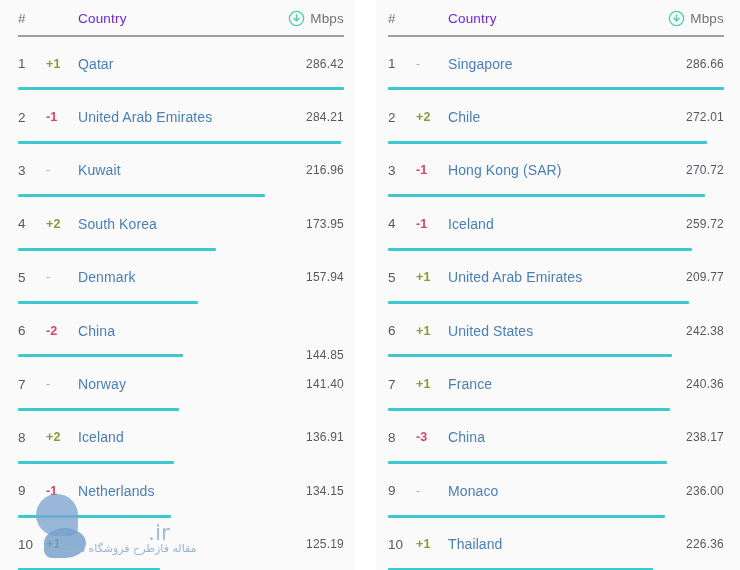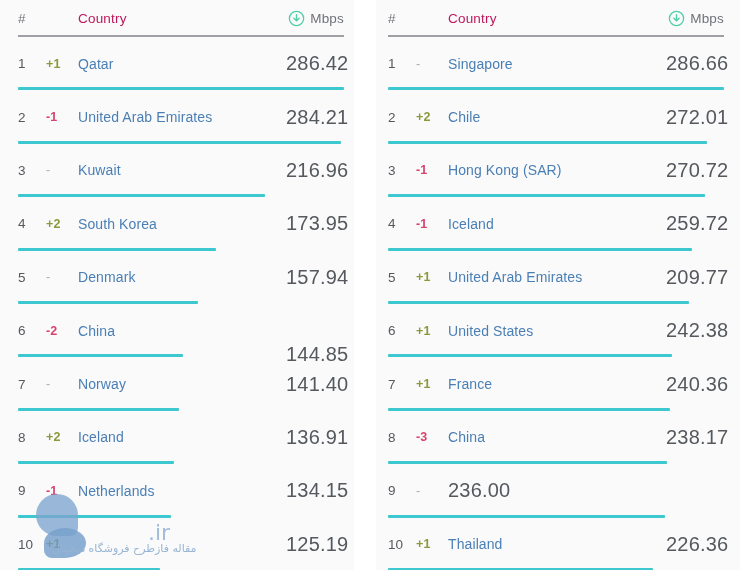--- a/index.html
+++ b/index.html
@@ -45,21 +45,21 @@
   .th-rank {
     width:28px;
     font-size:13.5px;
     color:#6E7277;
     letter-spacing:.2px;
   }
   .th-change { width:32px; }
   .th-country {
     flex:1;
     font-size:13.5px;
-    color:#be185d;
+    color:#6d28d9;
     letter-spacing:.2px;
   }
   .th-mbps {
     display:flex;
     align-items:center;
     gap:5px;
     font-size:13.5px;
     color:#6E7277;
     letter-spacing:.2px;
   }
@@ -94,21 +94,21 @@
   .c-change.down { color:#D6436E; }
   .c-change.flat { color:#A9ACB0; font-weight:normal; }
   .c-country {
     flex:1;
     font-size:14px;
     color:#4A7FB5;
     letter-spacing:.1px;
     white-space:nowrap;
   }
   .c-value {
-    font-size:20px;
+    font-size:12px;
     color:#55595E;
     text-align:right;
     letter-spacing:.2px;
   }
 
   .bartrack { height:0; position:relative; }
   .bar {
     position:absolute;
     top:-3px; left:0;
     height:3px;
@@ -382,20 +382,21 @@
           <div class="c-change down">-3</div>
           <div class="c-country">China</div>
           <div class="c-value" style="width: 58px;">238.17</div>
         </div>
         <div class="bartrack">
           <div class="bar" style="width: 83.1%; background: rgb(61, 200, 208);"></div>
         </div>
         <div class="row">
           <div class="c-rank">9</div>
           <div class="c-change flat">-</div>
+          <div class="c-country">Monaco</div>
           <div class="c-value" style="width: 58px;">236.00</div>
         </div>
         <div class="bartrack">
           <div class="bar" style="width: 82.3%; background: rgb(61, 200, 208);"></div>
         </div>
         <div class="row">
           <div class="c-rank">10</div>
           <div class="c-change up">+1</div>
           <div class="c-country">Thailand</div>
           <div class="c-value" style="width: 58px;">226.36</div>

